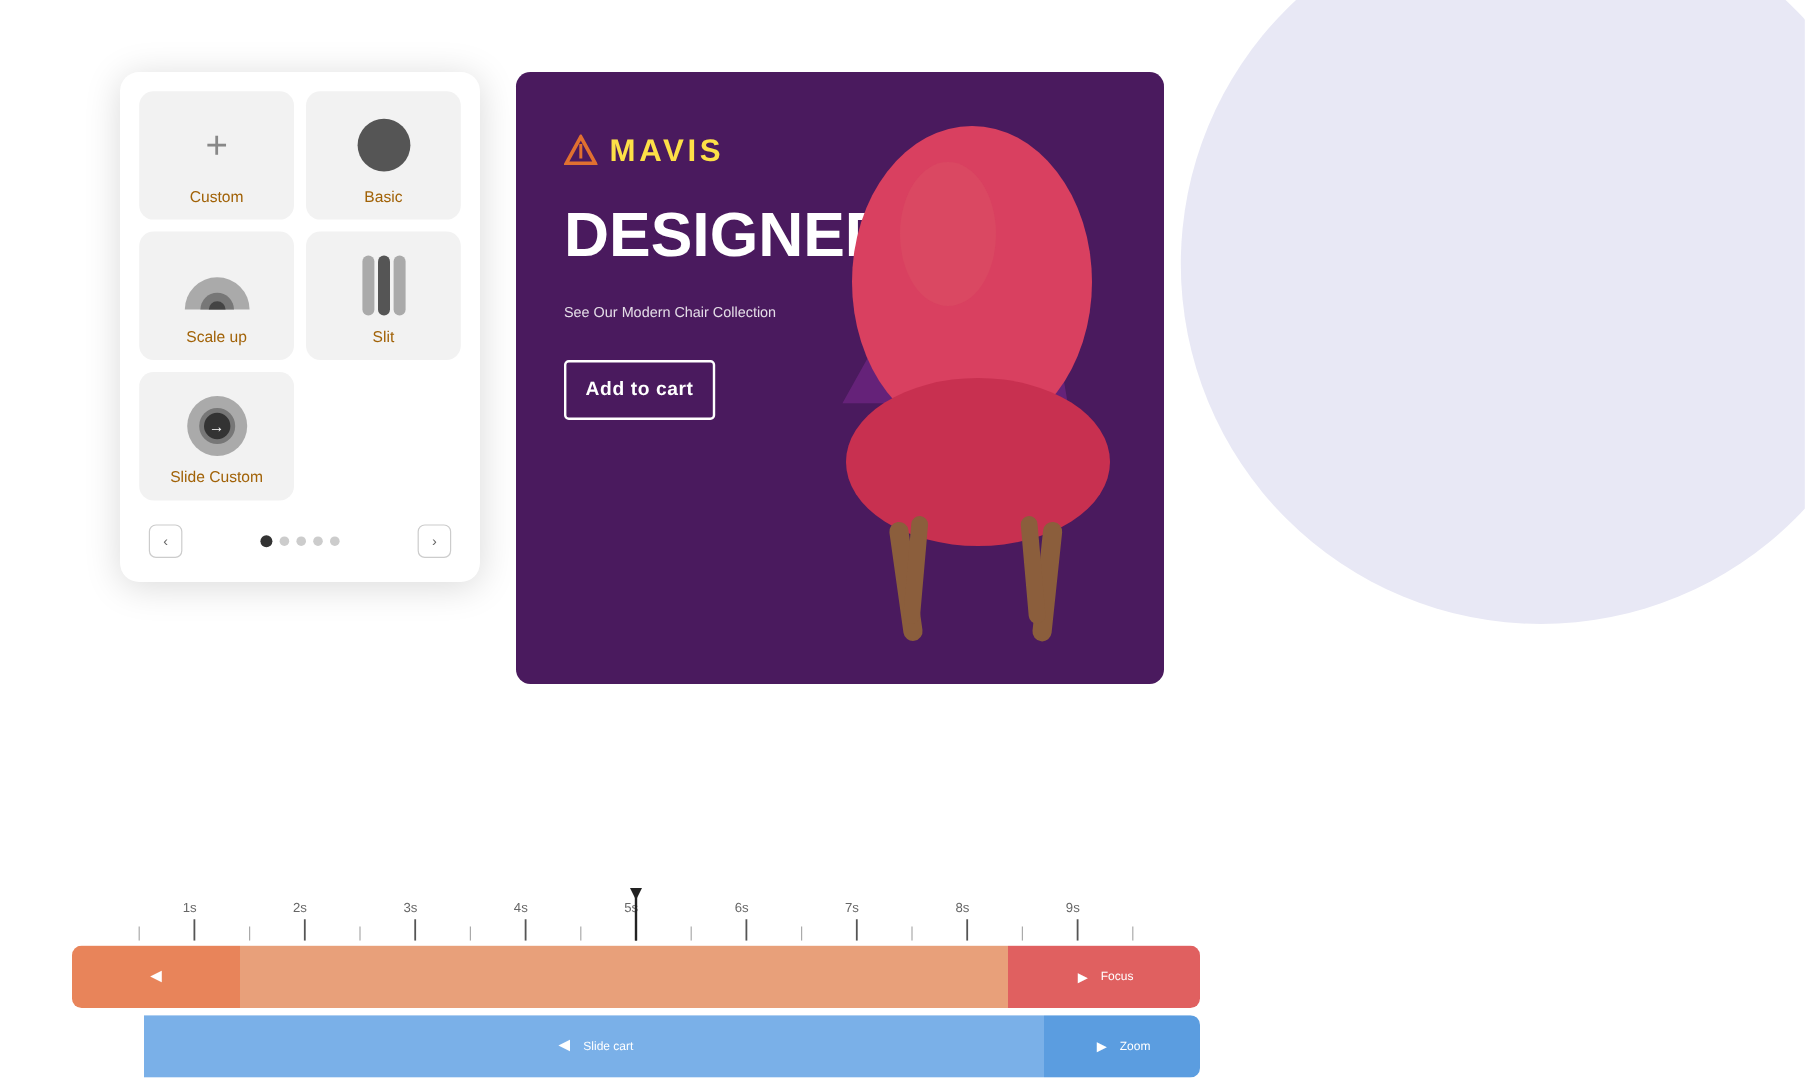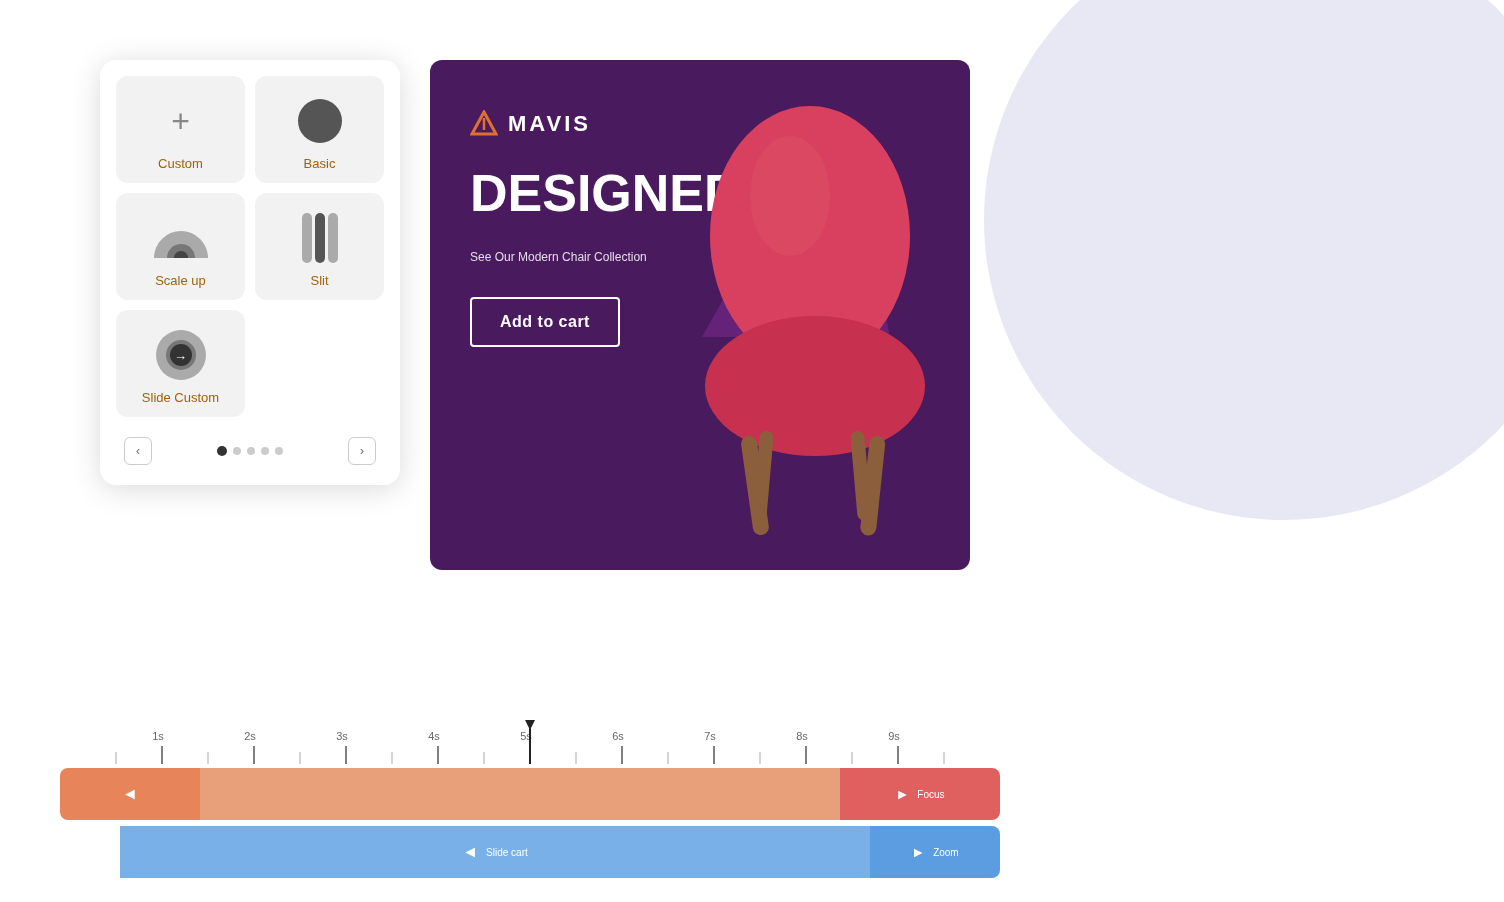--- a/index.html
+++ b/index.html
@@ -339,23 +339,23 @@
       gap: 10px;
       margin-bottom: 28px;
     }
 
     .brand-logo-icon {
       width: 28px;
       height: 28px;
     }
 
     .brand-name {
-      font-size: 22px;
+      font-size: 26px;
       font-weight: 700;
-      color: #ffffff;
+      color: #fde047;
       letter-spacing: 3px;
     }
 
     .ad-headline {
       font-size: 52px;
       font-weight: 900;
       color: white;
       line-height: 1.05;
       text-transform: uppercase;
       margin-bottom: 20px;
@@ -369,21 +369,21 @@
       line-height: 1.4;
       max-width: 200px;
       margin-top: 28px;
     }
 
     .add-to-cart-btn {
       display: inline-block;
       border: 2.5px solid white;
       color: white;
       background: transparent;
-      padding: 14px 28px;
+      padding: 14px 16px;
       font-size: 16px;
       font-weight: 700;
       cursor: pointer;
       border-radius: 4px;
       letter-spacing: 0.5px;
     }
 
     
     .chair-container {
       position: absolute;
@@ -393,21 +393,21 @@
     }
 
     .chair-svg {
       width: 340px;
       height: 480px;
     }
 
     
     .timeline-section {
       position: absolute;
-      bottom: 24px;
+      bottom: 4px;
       left: 60px;
       width: 940px;
       z-index: 2;
     }
 
     
     .timeline-tracks {
       display: flex;
       flex-direction: column;
       gap: 6px;

